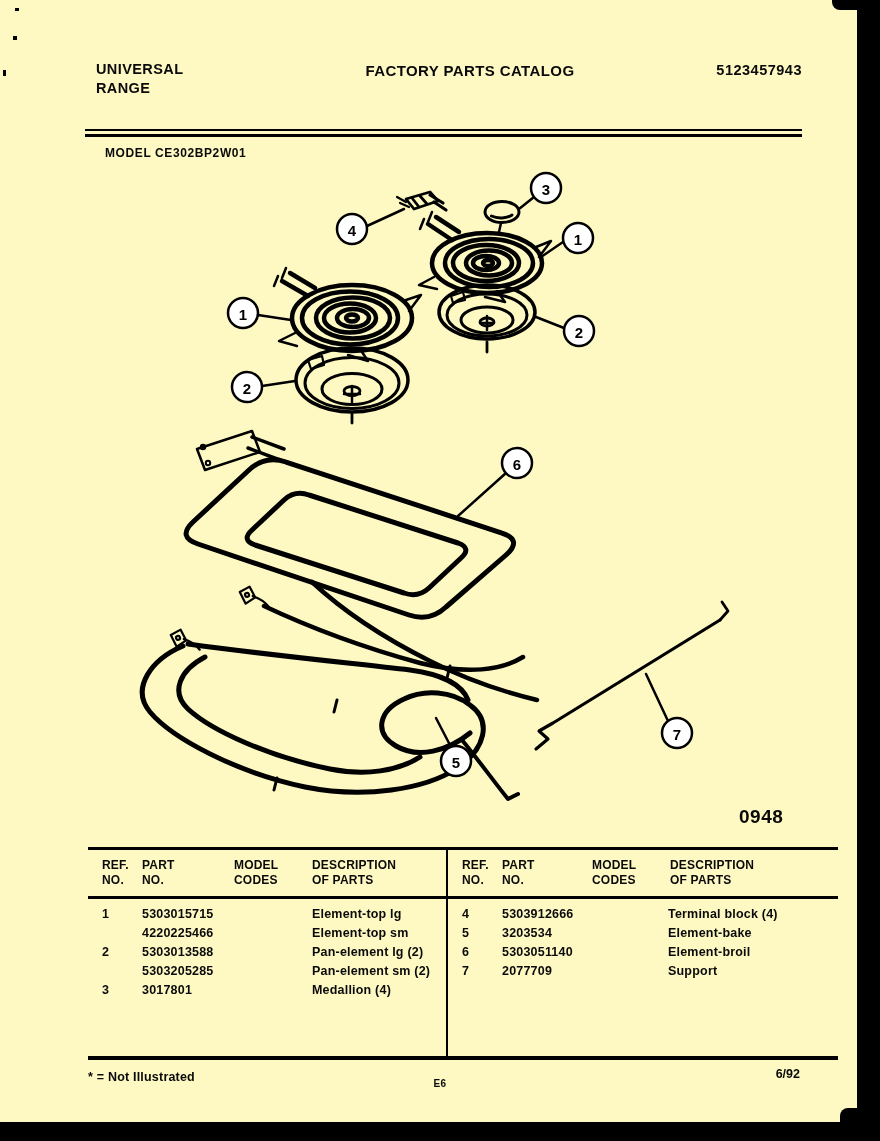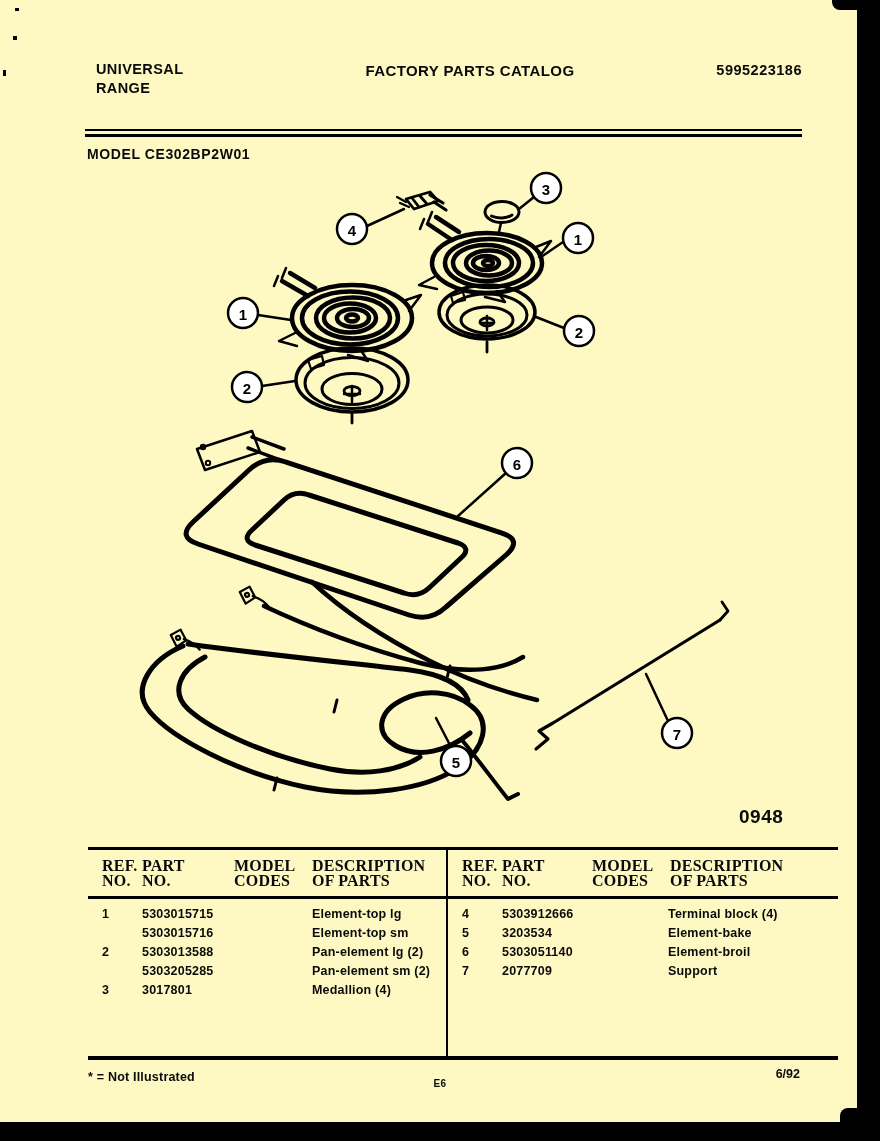--- a/index.html
+++ b/index.html
@@ -7,27 +7,27 @@
     position:relative;width:880px;height:1141px;background:#fef9c3;
     font-family:"Liberation Sans", sans-serif;color:#0a0a0a;overflow:hidden;
     margin:0 auto;
   }
   .abs{position:absolute;}
   .b{font-weight:700;}
   .brand{left:96px;top:60px;font-size:14.5px;line-height:19px;letter-spacing:.4px;}
   .title{left:60px;top:62px;width:820px;text-align:center;font-size:15px;letter-spacing:.4px;}
   .pubno{top:62px;right:78px;font-size:14.5px;letter-spacing:.5px;}
   .rule{background:#000;}
-  .model{left:87px;top:146px;font-size:14px;letter-spacing:.6px;}
+  .model{left:105px;top:146px;font-size:12px;letter-spacing:.6px;}
   .figcode{left:739px;top:806px;font-size:19px;letter-spacing:.5px;}
   
   .tbl{left:88px;top:847px;width:750px;height:206px;border-top:3px solid #000;border-bottom:4px solid #000;}
   .tbl .vdiv{position:absolute;left:358px;top:0;width:2px;height:100%;background:#000;}
   .tbl .hdr-rule{position:absolute;left:0;top:46px;width:100%;height:3px;background:#000;}
-  .hcell{position:absolute;top:8px;font-size:16px;line-height:15px;font-weight:700;letter-spacing:.2px;white-space:pre;font-family:Liberation Serif, serif;}
+  .hcell{position:absolute;top:8px;font-size:12px;line-height:15px;font-weight:700;letter-spacing:.2px;white-space:pre;}
   .rowgrid{position:absolute;top:57px;display:grid;grid-auto-rows:19px;font-size:12.5px;font-weight:700;letter-spacing:.2px;}
   .rowgrid.lhalf{left:14px;grid-template-columns:40px 94px 76px 160px;}
   .rowgrid.rhalf{left:374px;grid-template-columns:40px 92px 74px 158px;}
   .cell{white-space:nowrap;}
   
   .footnote{left:88px;top:1070px;font-size:12.5px;letter-spacing:.2px;text-align:center;}
   .pagecode{left:0;top:1078px;width:880px;text-align:center;font-size:10px;letter-spacing:.5px;}
   .datecode{top:1067px;right:80px;font-size:12.5px;}
   
   .art{background:#000;}
@@ -36,21 +36,21 @@
 </head>
 <body>
 
 <div class="page">
 
   <div class="abs brand b">
     <div>UNIVERSAL</div>
     <div>RANGE</div>
   </div>
   <div class="abs title b">FACTORY PARTS CATALOG</div>
-  <div class="abs pubno b">5995223186</div>
+  <div class="abs pubno b">5123457943</div>
 
   <div class="abs rule" style="left:85px;top:129px;width:717px;height:2px;"></div>
   <div class="abs rule" style="left:85px;top:134px;width:717px;height:3px;"></div>
 
   <div class="abs model b">MODEL CE302BP2W01</div>
 
   <svg class="abs" style="left:60px;top:160px;" width="760" height="680" viewBox="60 160 760 680">
     <g fill="none" stroke="#000" stroke-linecap="round" stroke-linejoin="round">
 
       <g stroke-width="3">
@@ -212,21 +212,21 @@
     <div class="hcell" style="left:504px;"><span>MODEL</span><br><span>CODES</span></div>
     <div class="hcell" style="left:582px;"><span>DESCRIPTION</span><br><span>OF PARTS</span></div>
 
     <div class="rowgrid lhalf">
       <div class="cell">1</div>
       <div class="cell">5303015715</div>
       <div class="cell"></div>
       <div class="cell">Element-top lg</div>
 
       <div class="cell"></div>
-      <div class="cell">5303015716</div>
+      <div class="cell">4220225466</div>
       <div class="cell"></div>
       <div class="cell">Element-top sm</div>
 
       <div class="cell">2</div>
       <div class="cell">5303013588</div>
       <div class="cell"></div>
       <div class="cell">Pan-element lg (2)</div>
 
       <div class="cell"></div>
       <div class="cell">5303205285</div>

